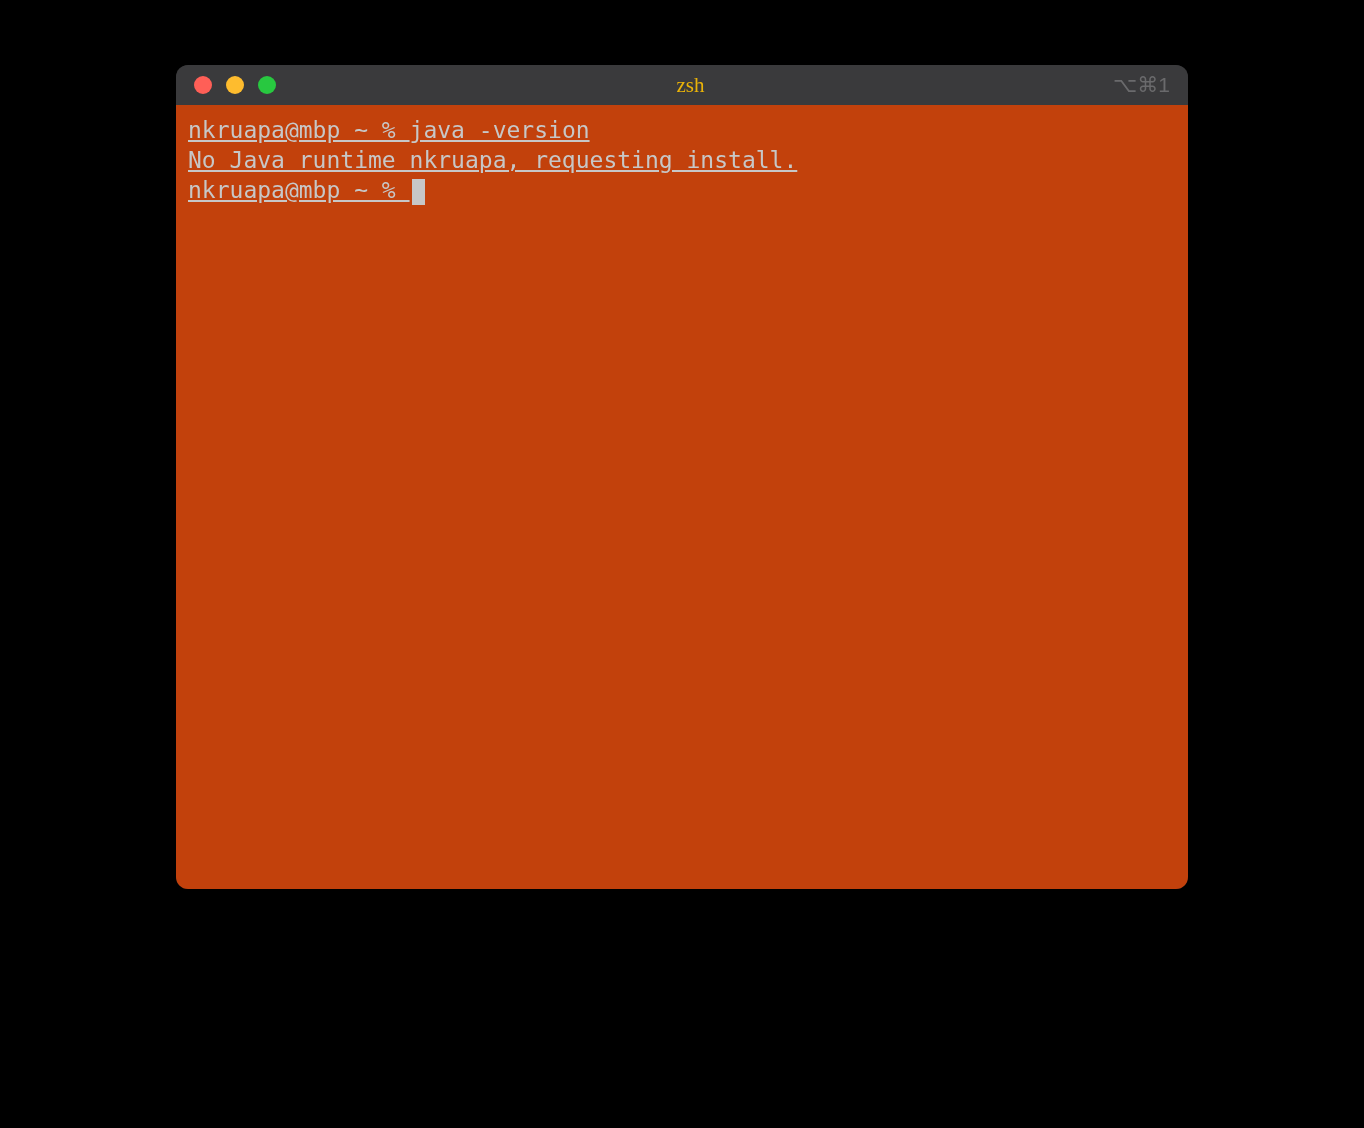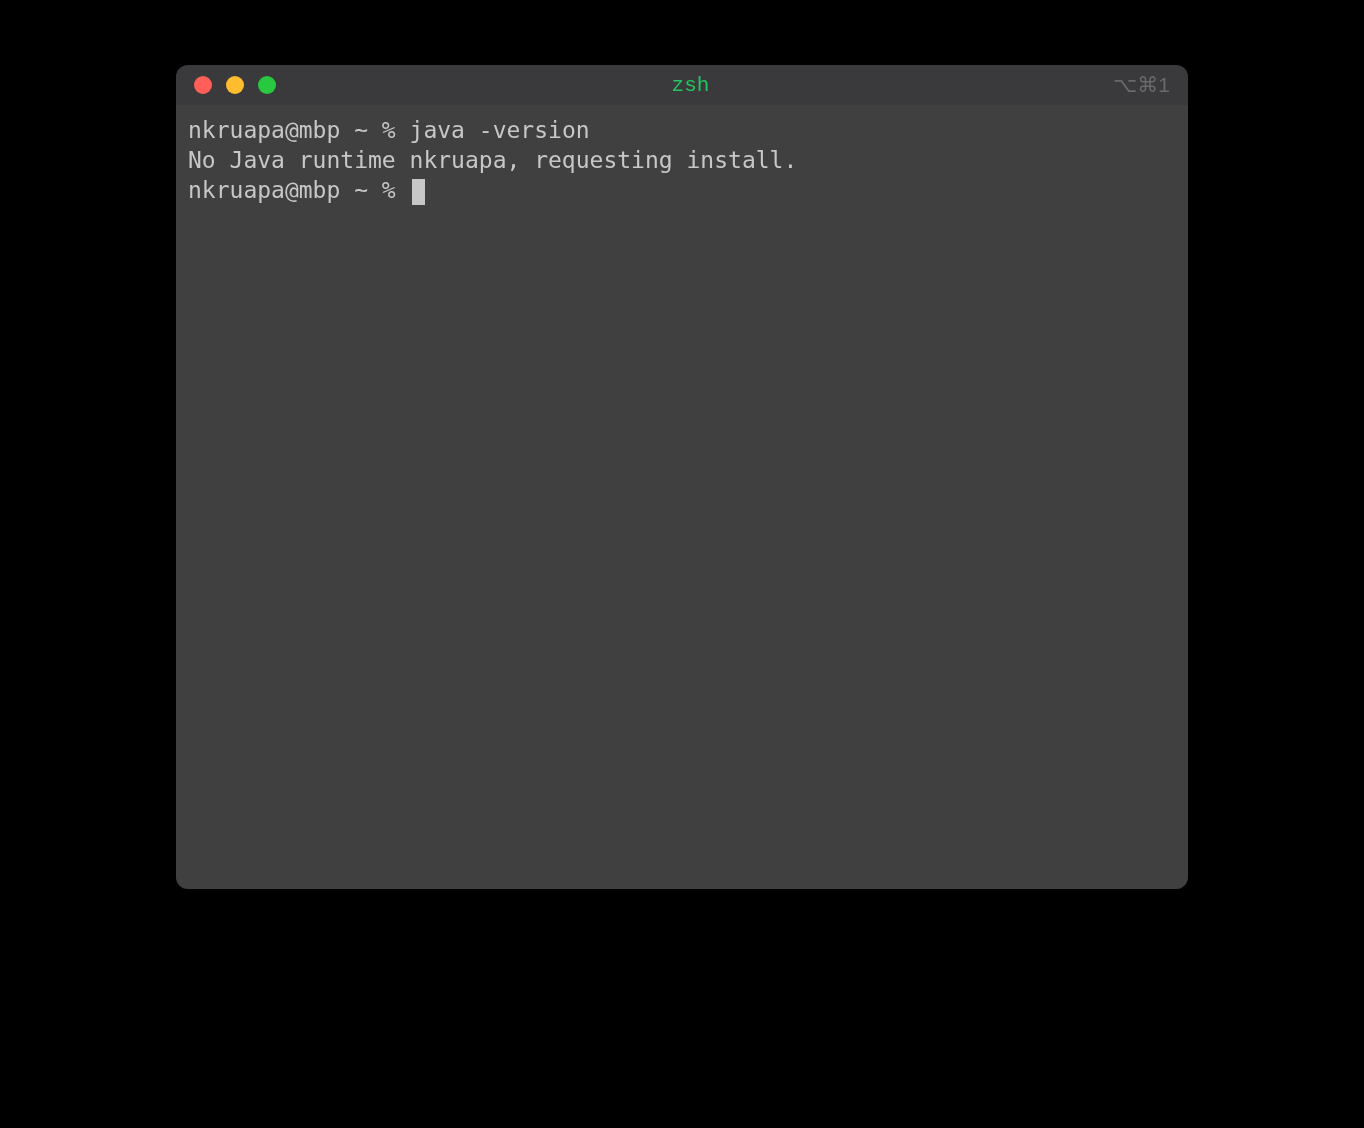--- a/index.html
+++ b/index.html
@@ -47,45 +47,46 @@
       border-radius: 50%;
     }
     .tl-close { background: #ff5f57; }
     .tl-min { background: #febc2e; }
     .tl-max { background: #28c840; }
     .title {
       position: absolute;
       left: 17px;
       right: 0;
       text-align: center;
-      color: #22c55e;
+      color: #eab308;
       font-size: 21px;
       font-weight: 400;
-      font-family: Liberation Mono, monospace;
+      font-family: Liberation Serif, serif;
       pointer-events: none;
     }
     .titlebar-right {
       position: absolute;
       right: 18px;
       display: flex;
       align-items: center;
       gap: 4px;
       color: #6a6a6c;
       font-size: 21px;
       font-family: -apple-system, BlinkMacSystemFont, sans-serif;
     }
     .terminal-body {
       flex: 1;
-      background: #404040;
+      background: #c2410c;
       padding: 10px 12px;
       color: #c7c7c7;
       font-size: 23px;
       line-height: 30px;
       white-space: pre;
       overflow: hidden;
+      text-decoration: underline;
     }
     .cursor {
       display: inline-block;
       width: 13px;
       height: 26px;
       background: #c7c7c7;
       vertical-align: text-bottom;
       margin-left: 2px;
       transform: translateY(2px);
     }

